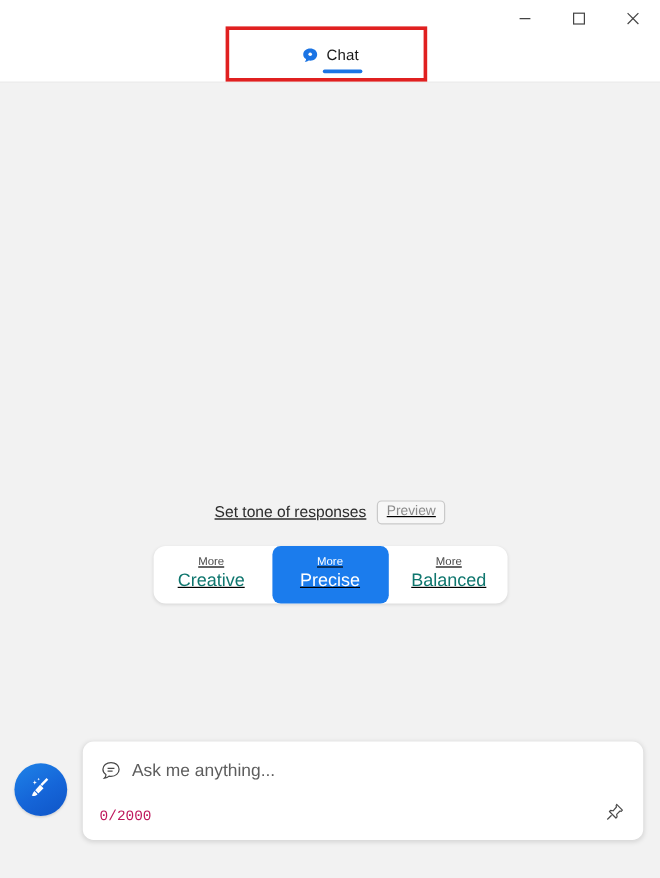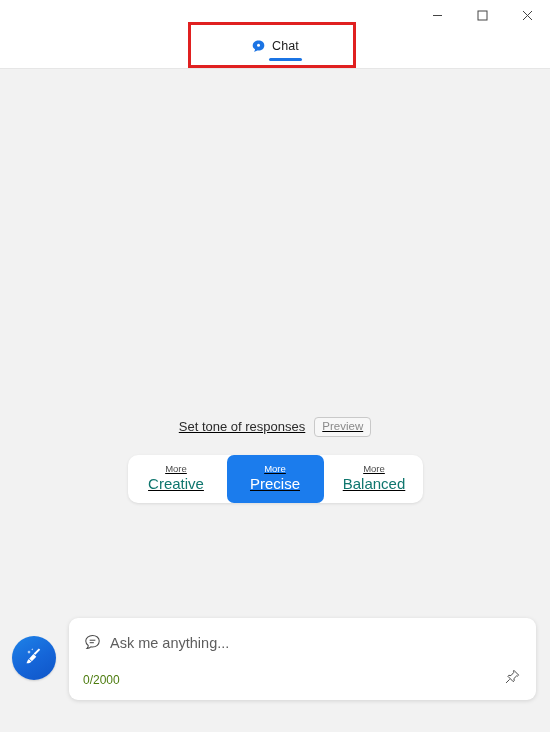--- a/index.html
+++ b/index.html
@@ -247,21 +247,22 @@
     background: transparent;
     padding: 0;
     caret-color: #1a1a1a;
   }
   .text-input::placeholder { color: #5d5d5d; opacity: 1; }
   .counter {
     position: absolute;
     left: 14px;
     bottom: 13px;
     font-size: 12px;
-    color: #4d7c0f;
+    color: #be185d;
+    font-family: Liberation Mono, monospace;
   }
   .pin-btn {
     position: absolute;
     right: 12px;
     bottom: 9px;
     width: 24px;
     height: 24px;
     display: flex;
     align-items: center;
     justify-content: center;

